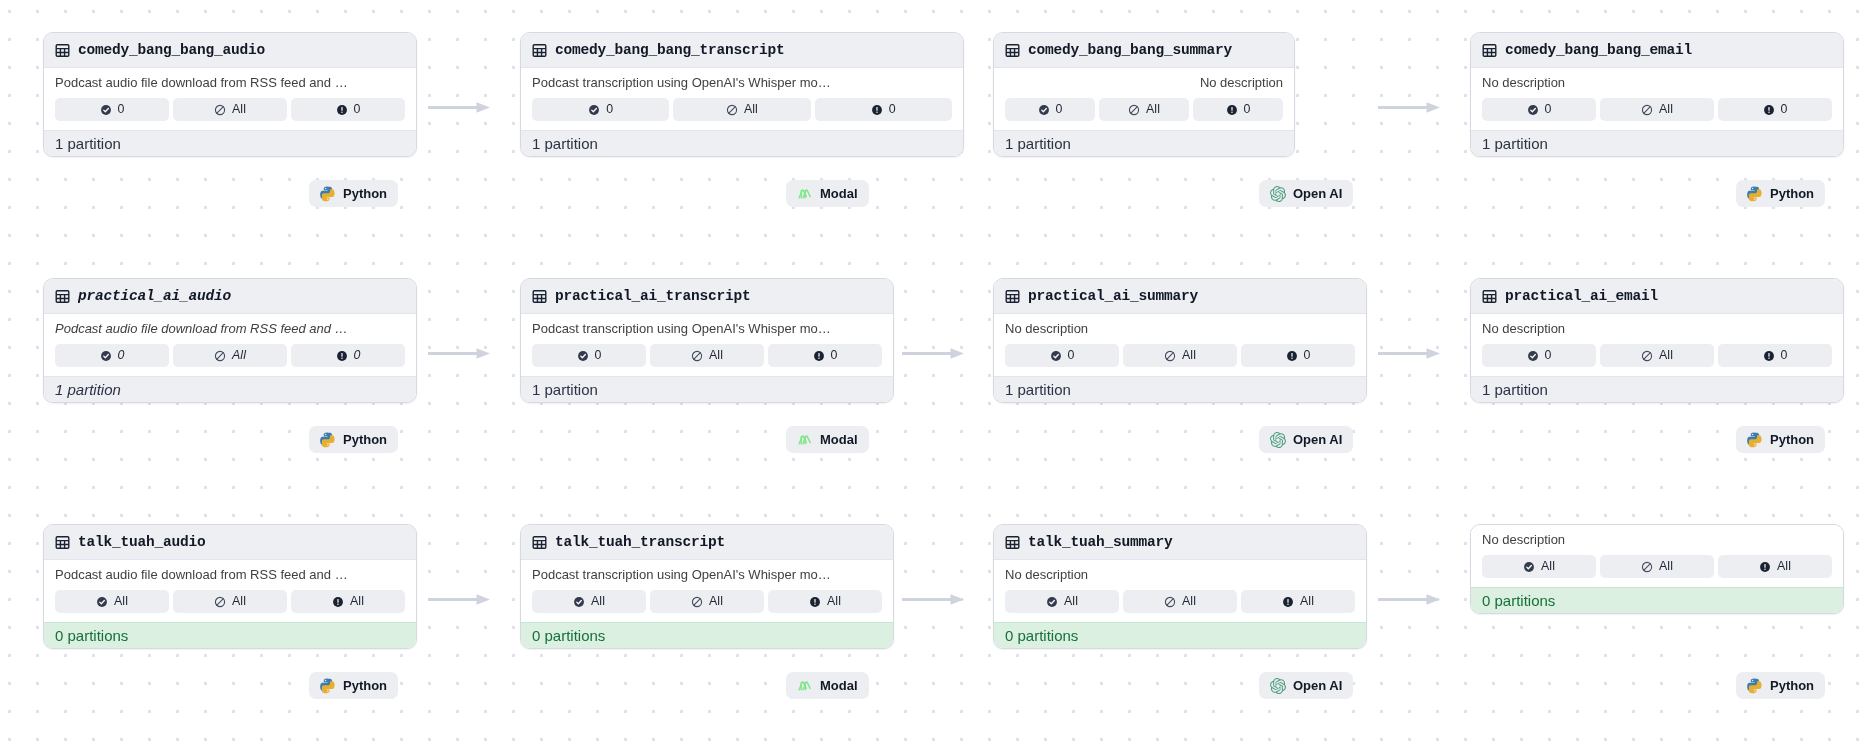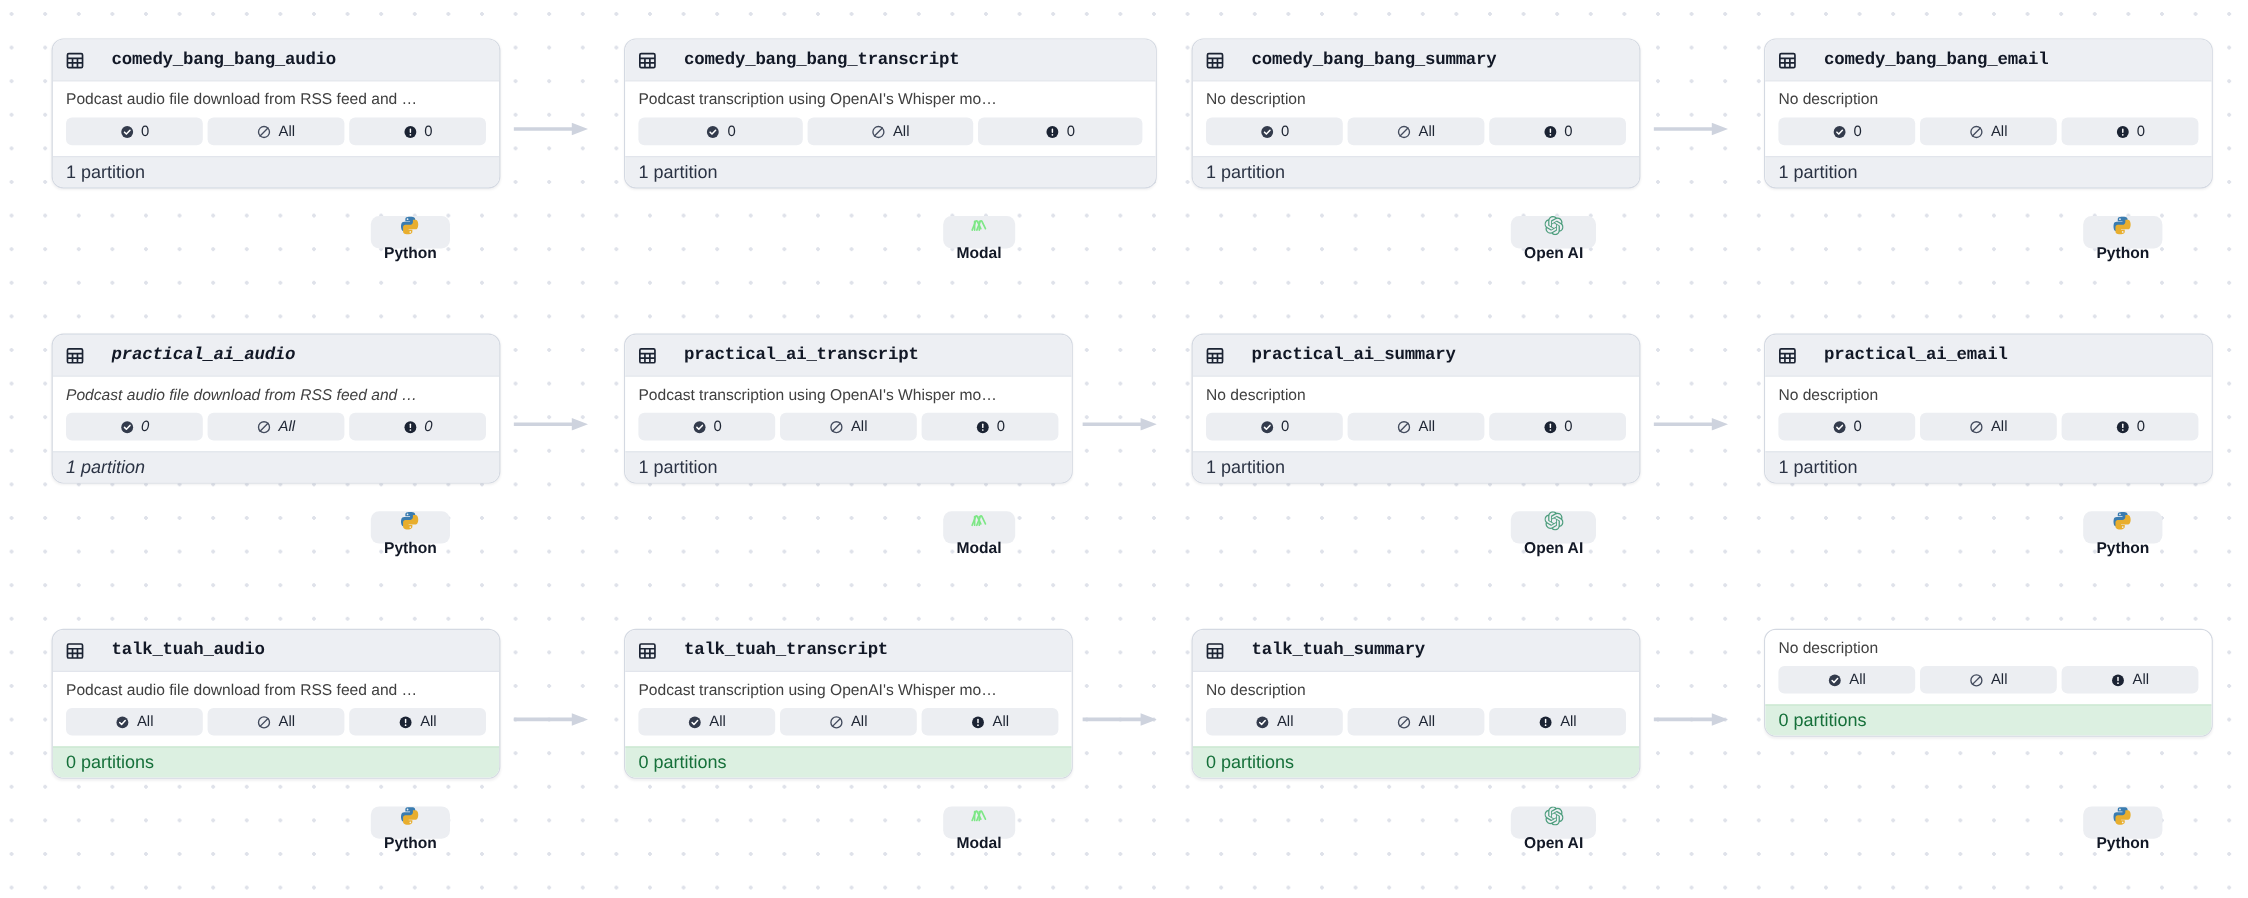--- a/index.html
+++ b/index.html
@@ -35,21 +35,21 @@
     background: #ffffff;
     border: 1px solid #d4d9e2;
     border-radius: 10px;
     box-shadow: 0 1px 2px rgba(16, 24, 40, 0.06);
     overflow: hidden;
   }
 
   .node-header {
     display: flex;
     align-items: center;
-    gap: 23px;
+    gap: 8px;
     height: 34px;
     padding: 0 11px;
     background: #edeff3;
     border-bottom: 1px solid #e2e5ec;
   }
 
   .node-header .grid-icon {
     display: block;
     flex: 0 0 auto;
     width: 15px;
@@ -126,21 +126,20 @@
     align-items: center;
     gap: 7px;
     height: 27px;
     padding: 0 11px;
     border-radius: 7px;
     background: #eceef2;
     font-size: 13px;
     font-weight: 700;
     color: #121826;
     white-space: nowrap;
-    flex-direction: column;
   }
   .badge svg { display: block; width: 16px; height: 16px; flex: 0 0 auto; }
 
   
   .arrow {
     position: absolute;
     height: 11px;
     display: block;
     color: #ced3de;
   }
@@ -279,21 +278,21 @@
     <div class="badge" style="left:786px; top:180px;">
       <svg viewBox="0 0 24 18" xmlns="http://www.w3.org/2000/svg">
     <g fill="none" stroke="#7ee787" stroke-width="2.1" stroke-linecap="round">
       <path d="M3.2 14.6L7.6 3.6c.35-.85 1.5-.9 1.9-.08l4.5 9.4"></path>
       <path d="M9.0 14.6L13.4 3.6c.35-.85 1.5-.9 1.9-.08l4.5 9.4"></path>
       <path d="M6.3 3.6v11.0M12.1 3.6v11.0"></path>
     </g>
   </svg>
       <span>Modal</span>
     </div>
-    <div class="node" style="left:993px; top:32px; width:374px;">
+    <div class="node" style="left:993px; top:32px; width:302px;text-align:right;">
       <div class="node-header">
         <svg viewBox="0 0 16 16" fill="none" xmlns="http://www.w3.org/2000/svg" class="grid-icon">
     <rect x="1.3" y="1.8" width="13.4" height="12.4" rx="1.2" stroke="currentColor" stroke-width="1.5"></rect>
     <path d="M1.3 6h13.4M1.3 10.1h13.4M5.8 6v8.2M10.2 6v8.2" stroke="currentColor" stroke-width="1.5"></path>
   </svg>
         <span class="node-title">comedy_bang_bang_summary</span>
       </div>
       <div class="node-body">
         <div class="node-desc">No description</div>
         <div class="pill-row">

